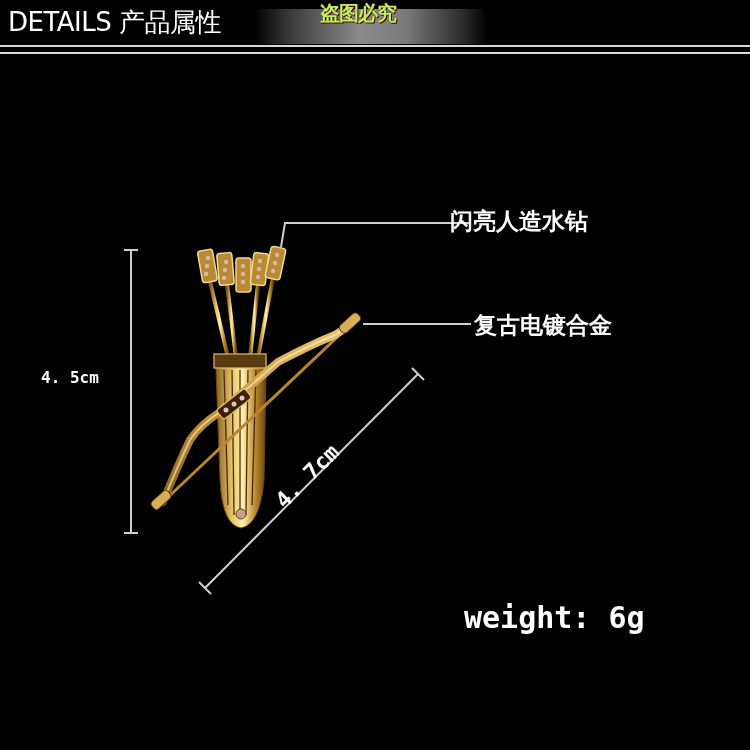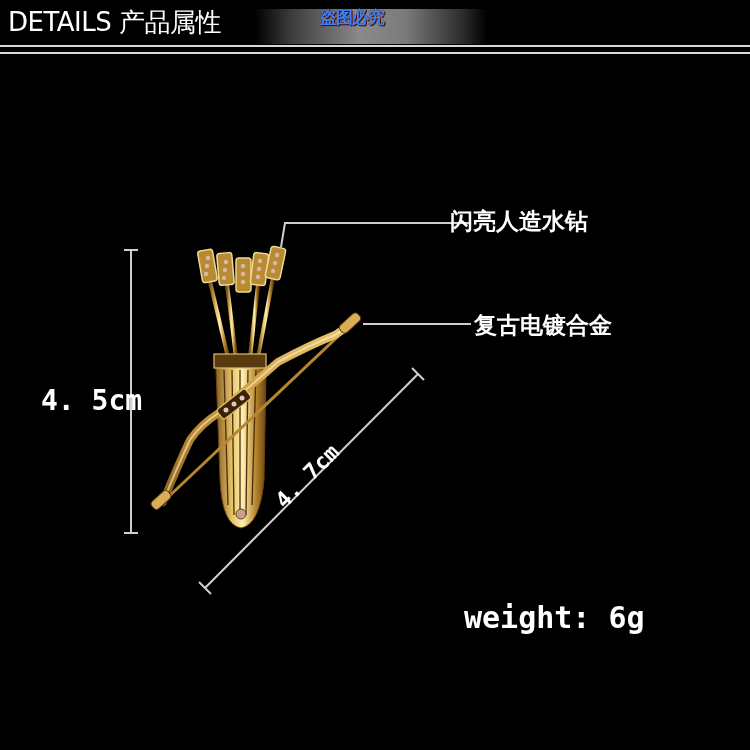--- a/index.html
+++ b/index.html
@@ -1,21 +1,21 @@
 <!DOCTYPE html>
 <html><head>
 <meta charset="utf-8">
 <style>
   html, body { margin: 0; padding: 0; background: #000; }
   body { width: 750px; height: 750px; position: relative; overflow: hidden; font-family: "DejaVu Sans", sans-serif; color: #fff; }
   .header { position: absolute; left: 0; top: 0; width: 750px; height: 44px; background: #000; border-radius: 11px; }
   .header-title { position: absolute; left: 8px; top: 5px; font-family: "DejaVu Sans", sans-serif; font-size: 26px; color: #fff; letter-spacing: -0.5px; white-space: nowrap; }
   .watermark-bar { position: absolute; left: 255px; top: 9px; width: 232px; height: 35px;
     background: linear-gradient(to right, #000 0%, #3a3a3a 15%, #8a8a8a 45%, #7a7a7a 65%, #2a2a2a 90%, #000 100%); }
-  .watermark-text { position: absolute; left: 320px; top: 6px; font-size: 17px; font-weight: bold; color: #3b82f6; letter-spacing: -1px;
+  .watermark-text { position: absolute; left: 320px; top: 0; font-size: 20px; font-weight: bold; color: #bef264; letter-spacing: -1px;
     text-shadow: 0 0 1px #400, 1px 1px 0 #500; white-space: nowrap; }
   .rule { position: absolute; left: 0; width: 750px; height: 2px; background: #d8d8d8; }
   .rule.r1 { top: 45px; } .rule.r2 { top: 52px; }
   .label { position: absolute; font-size: 23px; font-weight: bold; color: #fff; white-space: nowrap; }
   .dim { position: absolute; font-family: "DejaVu Sans Mono", monospace; font-weight: bold; color: #fff; white-space: nowrap; }
   svg.overlay { position: absolute; left: 0; top: 0; }
 </style>
 </head>
 <body>
 
@@ -122,16 +122,16 @@
   </g>
   <g stroke="#4a2e0a" stroke-width="1">
     <rect x="150" y="495" width="22" height="10" rx="4" fill="#d8ae58" transform="rotate(-42 161 500)"></rect>
     <rect x="338" y="318" width="24" height="10" rx="4" fill="#d8ae58" transform="rotate(-42 350 323)"></rect>
   </g>
 </svg>
 
 <div class="label" style="left:450px; top:206px;">闪亮人造水钻</div>
 <div class="label" style="left:474px; top:310px;">复古电镀合金</div>
 
-<div class="dim" style="left:41px; top:384px; font-size:28px;">4. 5cm</div>
+<div class="dim" style="left:41px; top:368px; font-size:16px;">4. 5cm</div>
 <div class="dim" style="left:288px; top:488px; font-size:22px; transform:rotate(-45deg); transform-origin:left bottom;">4. 7cm</div>
 
 <div class="dim" style="left:445px; top:600px; font-size:30px;margin-left:19px;">weight: 6g</div>
 
 </body></html>

